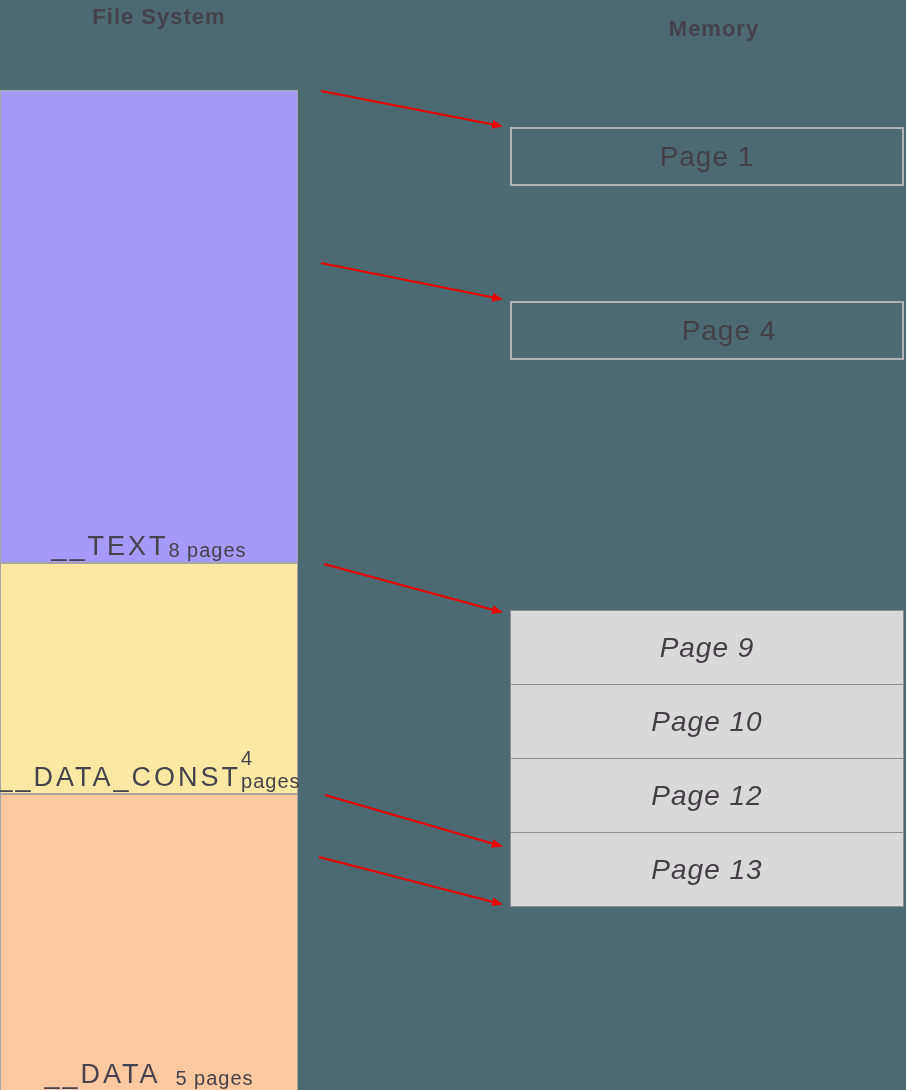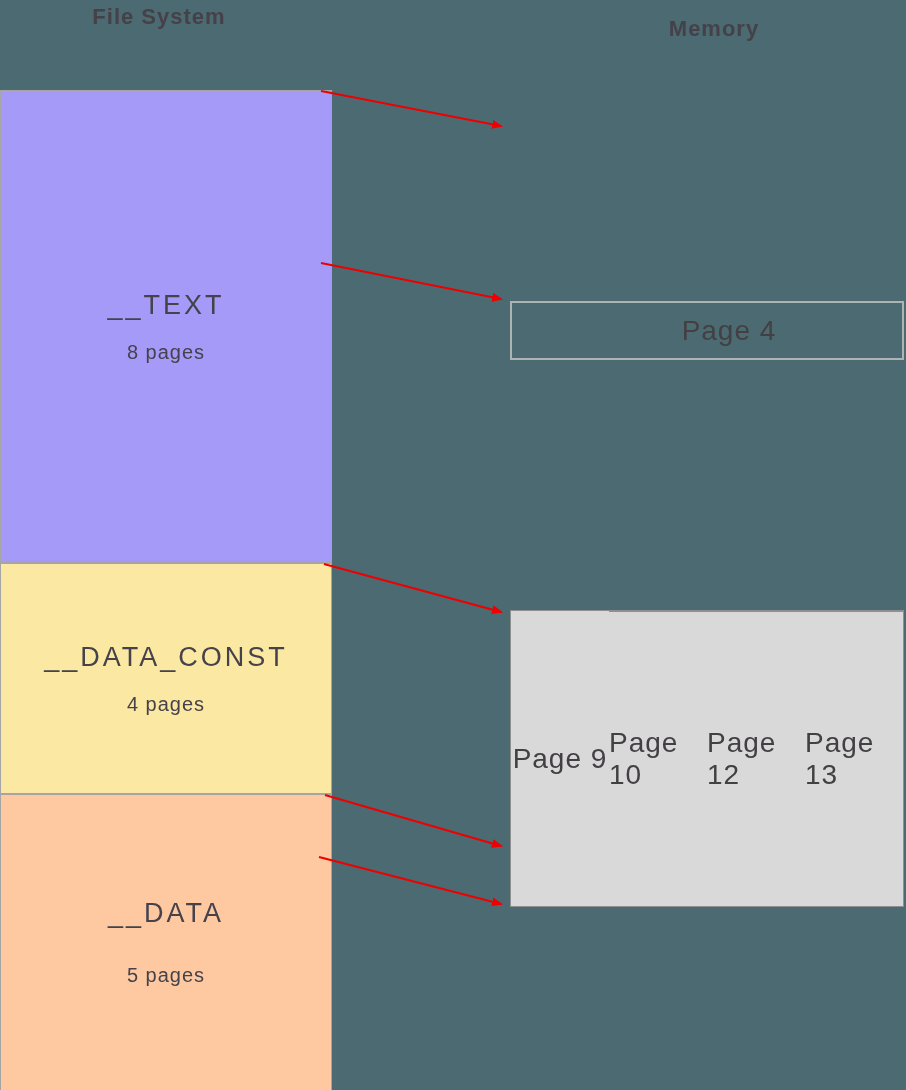--- a/index.html
+++ b/index.html
@@ -18,26 +18,26 @@
     font-weight: bold;
     letter-spacing: 1px;
     color: var(--title-text, #454149);
   }
   .title-fs { left: 0; width: 318px; top: 4px; }
   .title-mem { left: 519px; width: 390px; top: 16px; }
 
   .fs-segment {
     position: absolute;
     left: 0;
-    width: 332px;
+    width: 298px;
     box-sizing: border-box;
     border: 1px solid #a5a5a5;
     display: flex;
-    flex-direction: column;
-    align-items: center;
+    flex-direction: row;
+    align-items: flex-end;
     justify-content: center;
   }
   .seg-text   { top: 90px;  height: 473px; }
   .seg-dconst { top: 563px; height: 231px; }
   .seg-data   { top: 794px; height: 297px; gap: 15px; }
   .seg-name {
     font-size: 27px;
     letter-spacing: 3px;
     color: var(--segment-text, #45424b);
   }
@@ -71,20 +71,22 @@
   .mem-stack {
     position: absolute;
     left: 510px;
     top: 610px;
     width: 394px;
     height: 297px;
     box-sizing: border-box;
     border: 1px solid var(--frame-border, #8f8f8f);
     background: var(--frame-fill, #d9d9d9);
     display: flex;
+    flex-direction: column;
+    font-style: italic;
   }
   .mem-row {
     flex: 1 1 0;
     display: flex;
     align-items: center;
     justify-content: center;
     font-size: 28px;
     letter-spacing: 1px;
     color: var(--page-text, #434043);
   }
@@ -118,20 +120,21 @@
   <div class="fs-segment seg-dconst" style="background: rgb(251, 232, 162);">
     <div class="seg-name">__DATA_CONST</div>
     <div class="seg-size">4 pages</div>
   </div>
 
   <div class="fs-segment seg-data" style="background: rgb(254, 201, 160);">
     <div class="seg-name">__DATA</div>
     <div class="seg-size">5 pages</div>
   </div>
 
+  <div class="mem-box mem-outlined box-page1">Page 1</div>
   <div class="mem-box mem-outlined box-page4">Page 4</div>
 
   <div class="mem-stack">
     <div class="mem-row">Page 9</div>
     <div class="mem-row">Page 10</div>
     <div class="mem-row">Page 12</div>
     <div class="mem-row">Page 13</div>
   </div>
 
   <svg class="arrow-layer" viewBox="0 0 906 1090" xmlns="http://www.w3.org/2000/svg">

